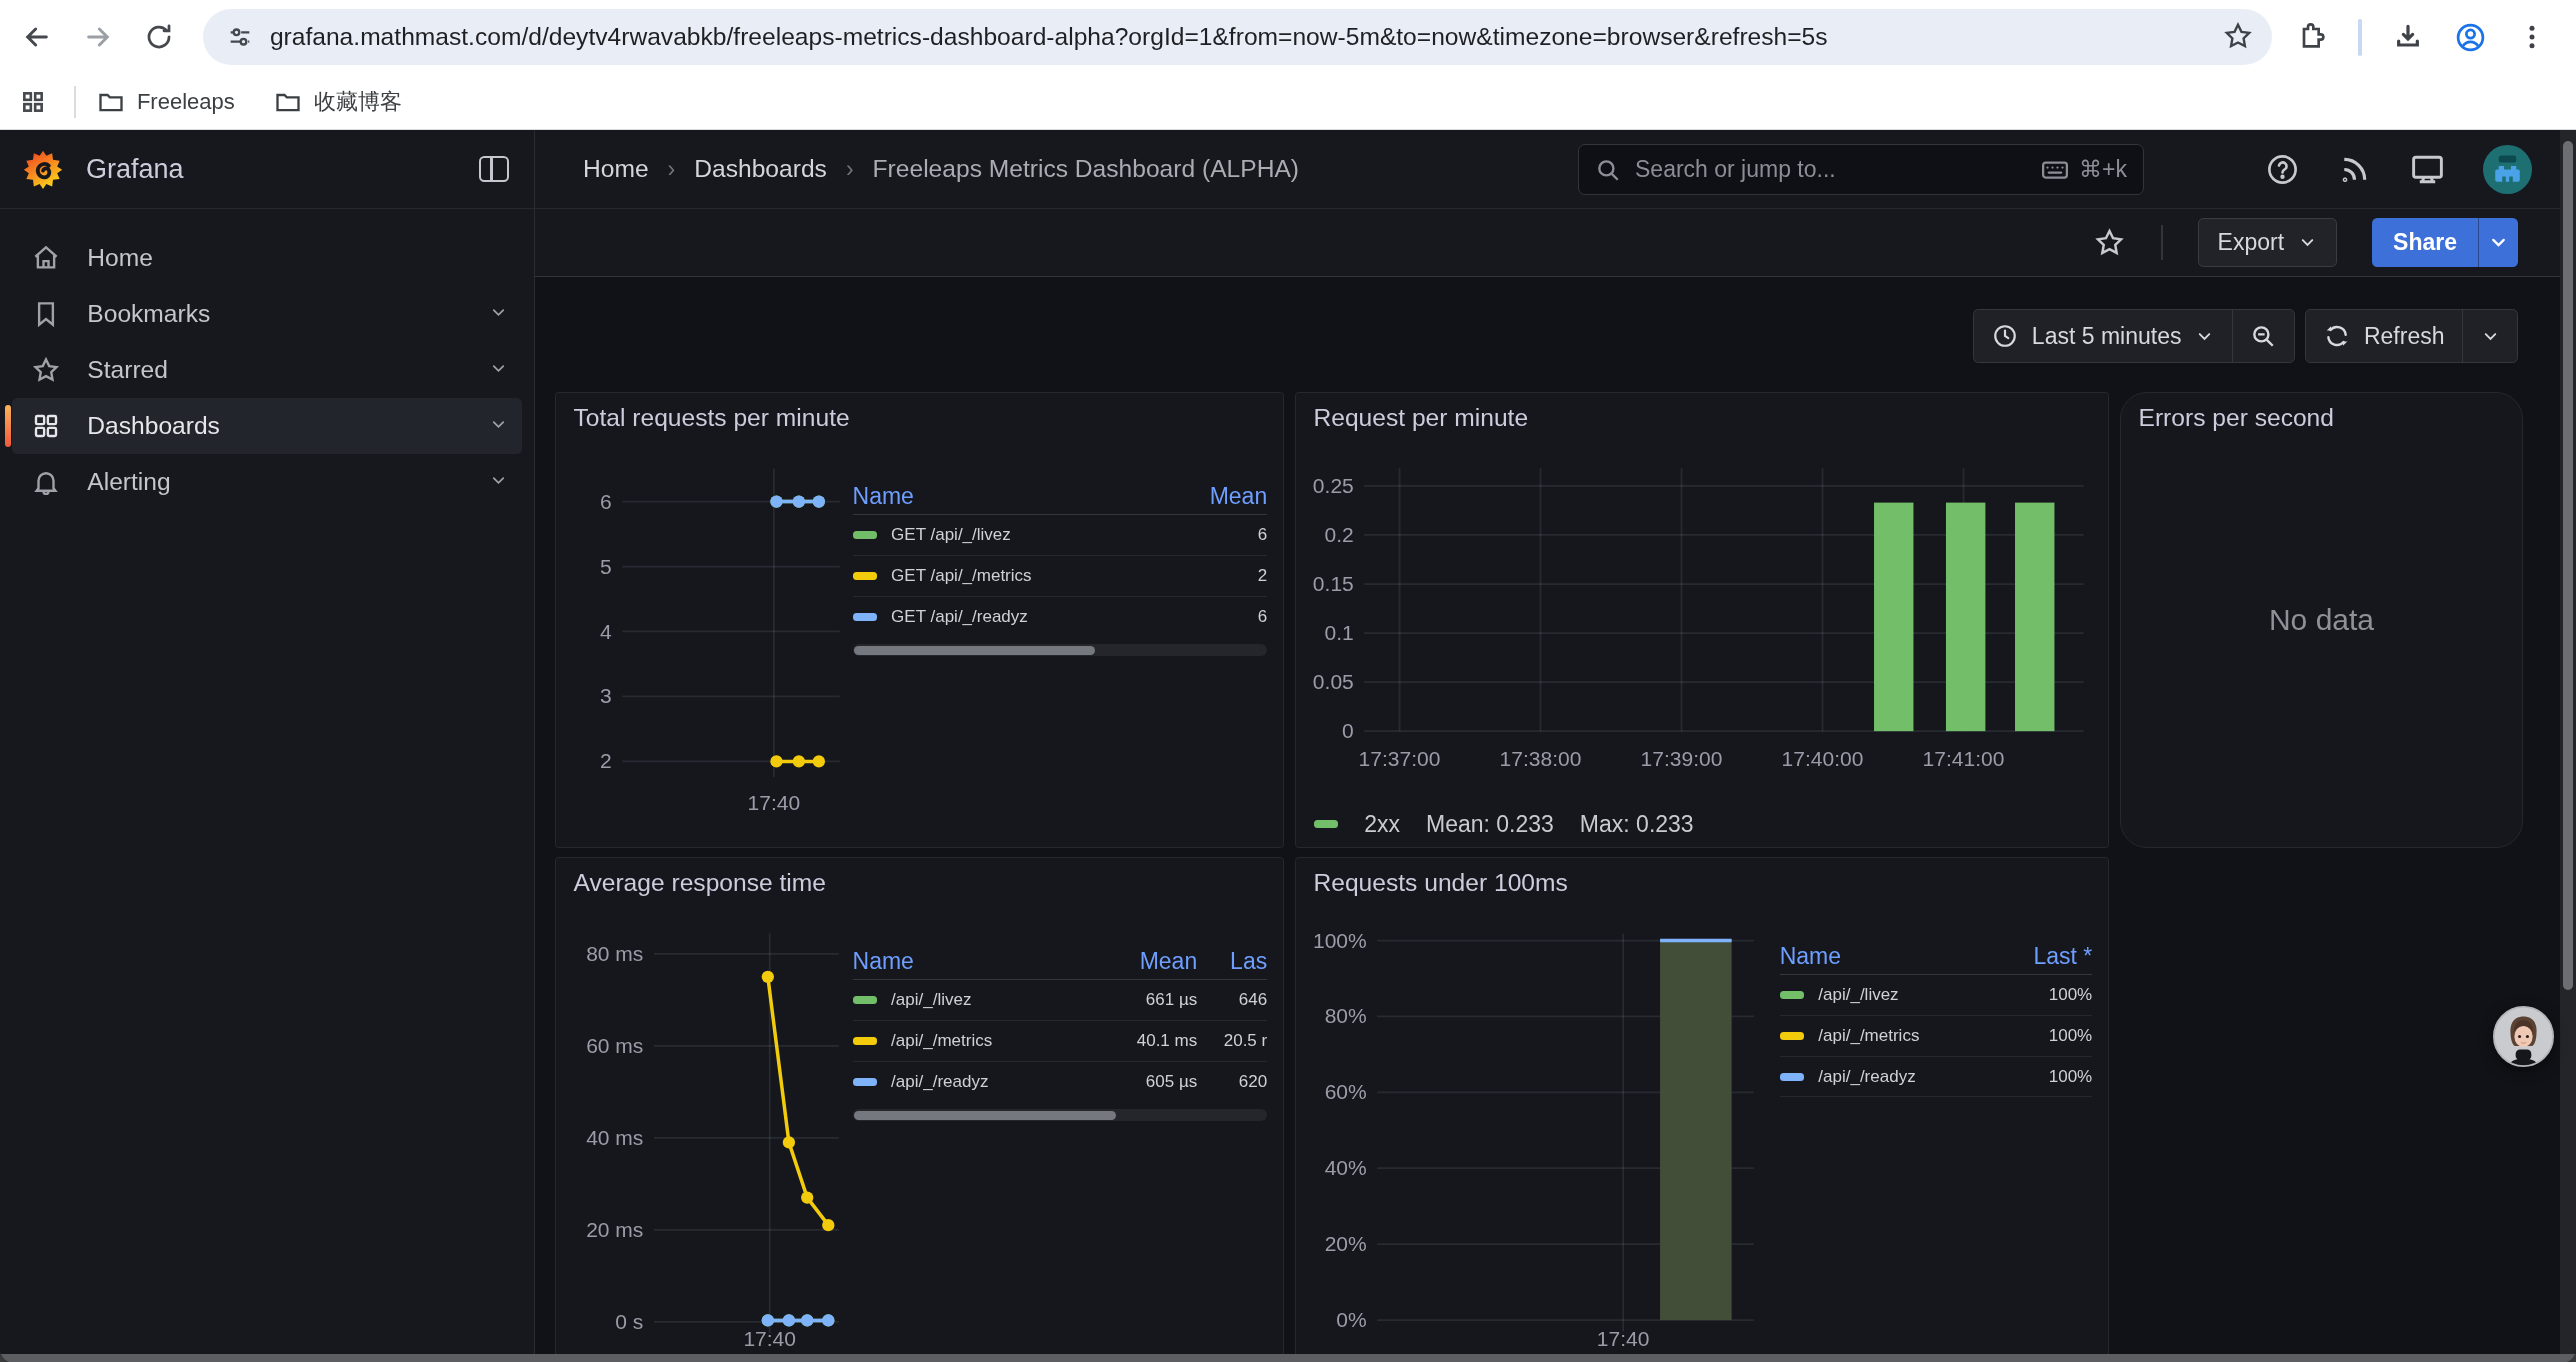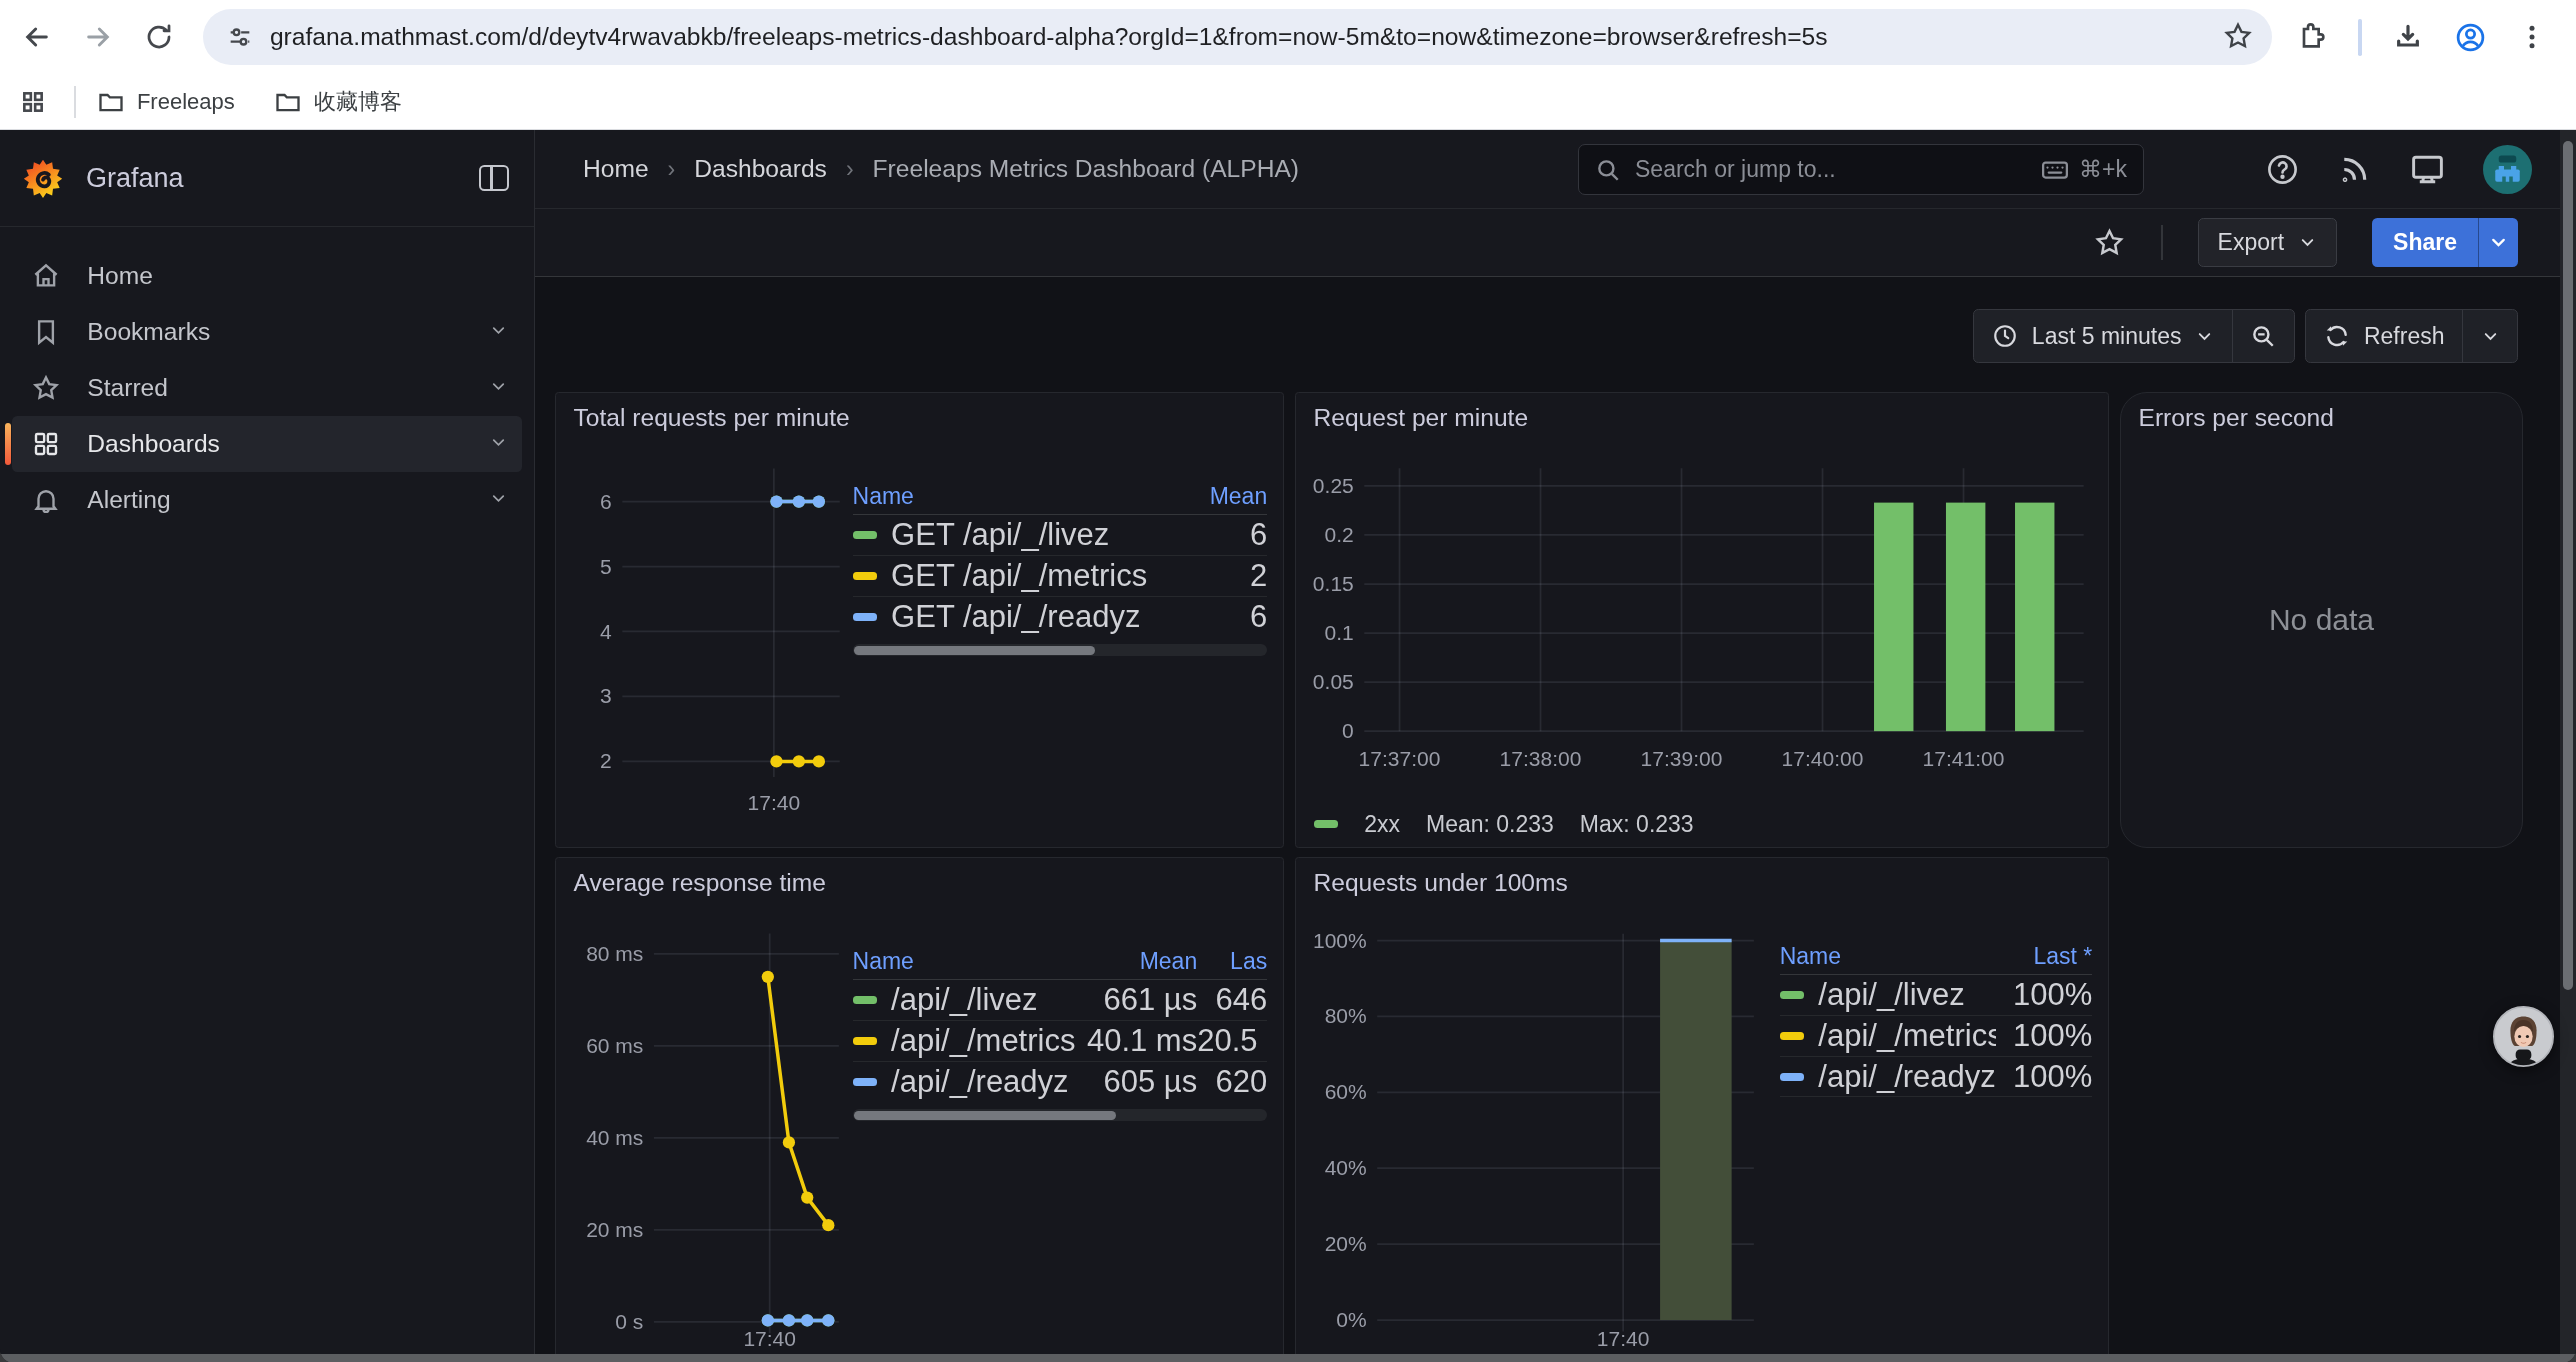--- a/index.html
+++ b/index.html
@@ -15,21 +15,21 @@
   .omni-star { color:#3f4348; }
   .top-ics { display:flex; align-items:center; margin-left:24.6px; gap:30px; color:#3f4348; }
   .vdiv-blue { width:3.5px; height:37px; background:#c8d7f2; border-radius:1.8px; }
 
   .bbar { position:absolute; left:0; top:74px; width:2576px; height:56px; background:#ffffff; border-bottom:0.9px solid #dadce0; display:flex; align-items:center; color:#3c4043; }
   .bbar .vdiv { width:1.8px; height:32px; background:#dadce0; margin:0 21px 0 16px; }
   .bm { display:flex; align-items:center; gap:12.3px; font-size:22px; margin-right:39px; cursor:pointer; }
 
   
   .sidebar { position:absolute; left:0; top:130px; width:535px; height:1224px; background:#17181e; border-right:0.9px solid #2a2c32; }
-  .sb-head { height:97px; border-bottom:0.9px solid #26282d; display:flex; align-items:center; padding:0 24.6px 0 23px; }
+  .sb-head { height:79px; border-bottom:0.9px solid #26282d; display:flex; align-items:center; padding:0 24.6px 0 23px; }
   .sb-head .gname { color:#ccccdc; font-size:27px; margin-left:23px; flex:1; }
   .collapse-ic { width:30px; height:26px; border:2.6px solid #c5c7ce; border-radius:5.3px; position:relative; cursor:pointer; }
   .collapse-ic::after { content:""; position:absolute; left:8.8px; top:0; bottom:0; width:2.6px; background:#c5c7ce; }
   .menu { padding:21px 12.3px 0 12.3px; }
   .mi { height:56px; display:flex; align-items:center; border-radius:5.3px; padding:0 14px 0 19px; color:#c4c6cc; font-size:24.6px; cursor:pointer; position:relative; }
   .mi .ic { width:30px; height:30px; color:#9fa2a9; margin-right:26px; flex:none; }
   .mi .chev { margin-left:auto; color:#9fa2a9; }
   .mi.sel { background:#23252c; color:#e6e7ea; }
   .mi.sel .ic { color:#e6e7ea; }
   .mi.sel::before { content:""; position:absolute; left:-7px; top:7px; bottom:7px; width:6.1px; border-radius:3.5px; background:linear-gradient(#f9b45c,#f2583a); }
@@ -63,21 +63,21 @@
   .ptitle { height:49px; display:flex; align-items:center; padding:0 17.5px; color:#ccccdc; font-size:24.6px; font-weight:500; cursor:pointer; }
   .pbody { display:flex; padding:0 12.3px; }
   .chart { position:relative; }
   .chart svg { position:absolute; inset:0; overflow:visible; }
   .nodata { position:absolute; inset:0; display:flex; align-items:center; justify-content:center; color:#8e9197; font-size:30px; }
 
   .legend { padding-top:37px; }
   .lg-head, .lg-row { display:flex; align-items:center; }
   .lg-head { height:35px; font-size:23px; font-weight:500; }
   .lg-head .c { color:#6e9fff; cursor:pointer; }
-  .lg-row { height:41px; border-top:0.9px solid #26282c; font-size:31px; color:#d0d1d6; }
+  .lg-row { height:41px; border-top:0.9px solid #26282c; font-size:17px; color:#d0d1d6; }
   .lg-head + .lg-row { border-top:0.9px solid #34363a; }
   .lg-row:last-of-type { border-bottom:0.9px solid #26282c; }
   .sw { width:24.6px; height:8px; border-radius:3.5px; margin-right:14px; flex:none; }
   .cname { flex:1; display:flex; align-items:center; cursor:pointer; min-width:0; white-space:nowrap; overflow:hidden; }
   .cnum { text-align:right; flex:none; white-space:nowrap; overflow:hidden; }
   .lg-scroll { margin-top:7px; height:12.3px; background:#24262b; border-radius:6.1px; position:relative; cursor:pointer; }
   .lg-scroll .thumb { position:absolute; left:1.8px; top:1.8px; bottom:1.8px; border-radius:5.3px; background:#75787e; }
 
   .lg-inline { height:42px; display:flex; align-items:center; gap:26px; font-size:23px; color:#c9cbd1; padding-left:5.3px; }
   .lg-inline .sw { margin-right:0; }

